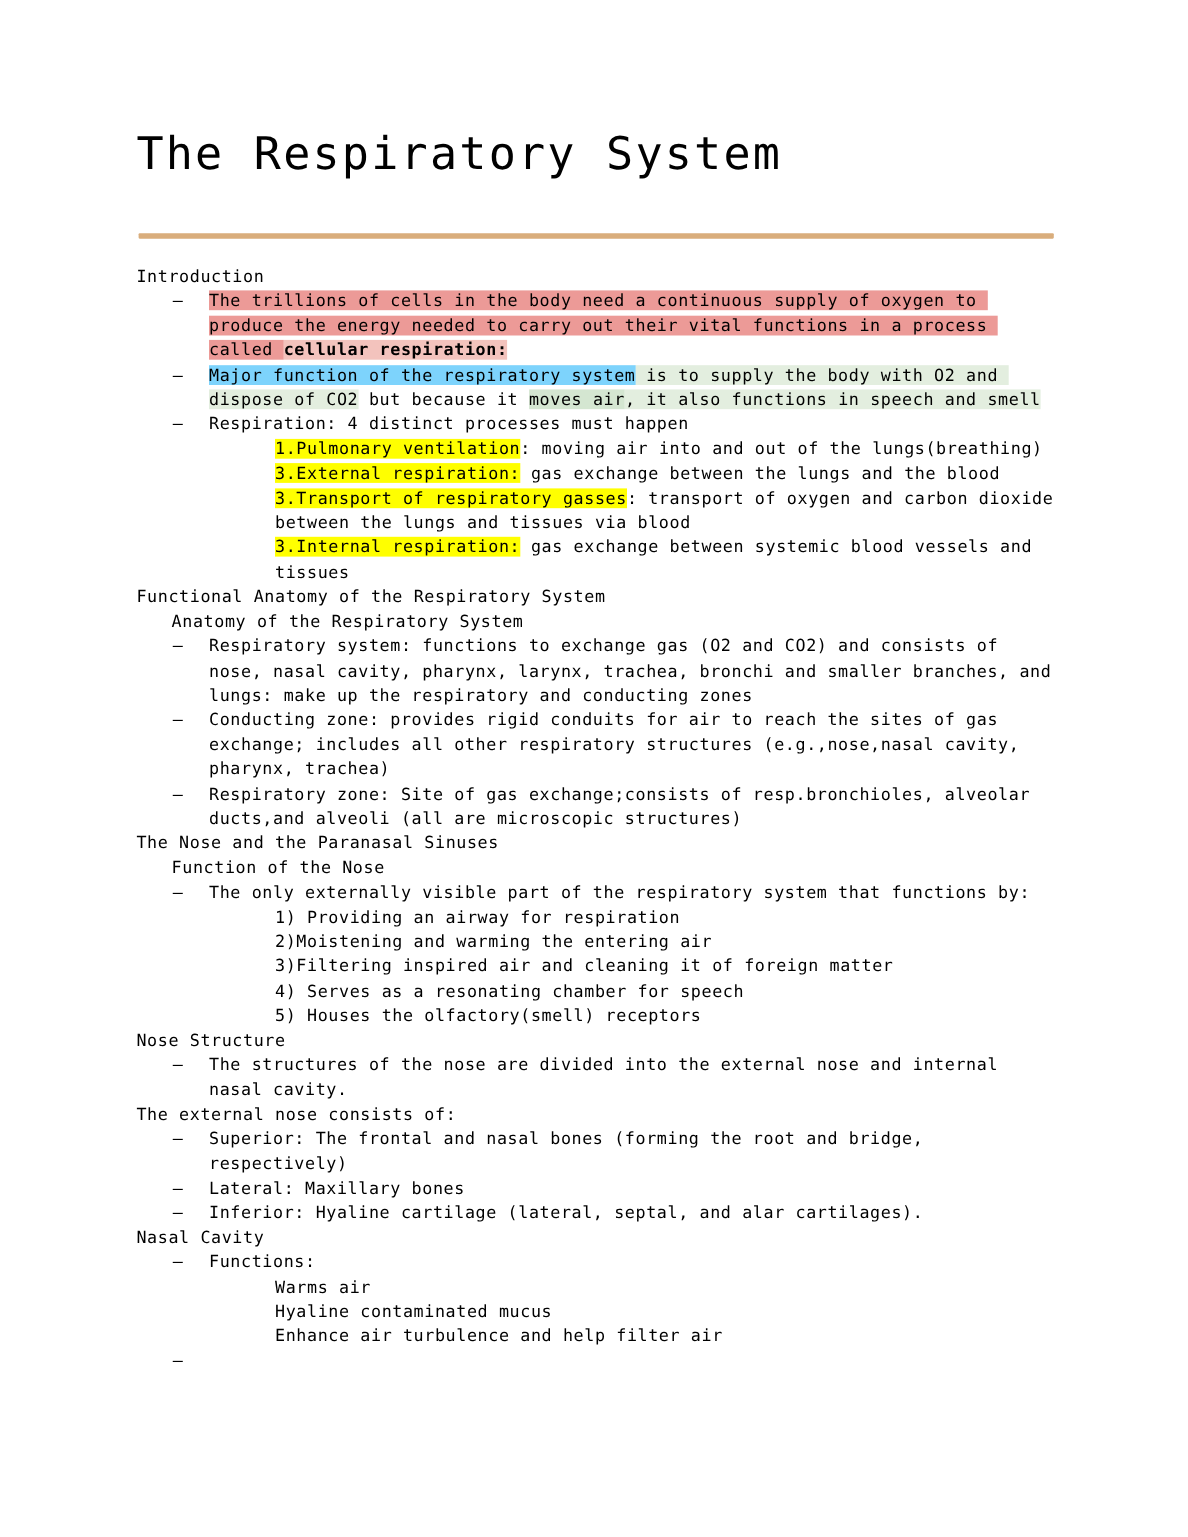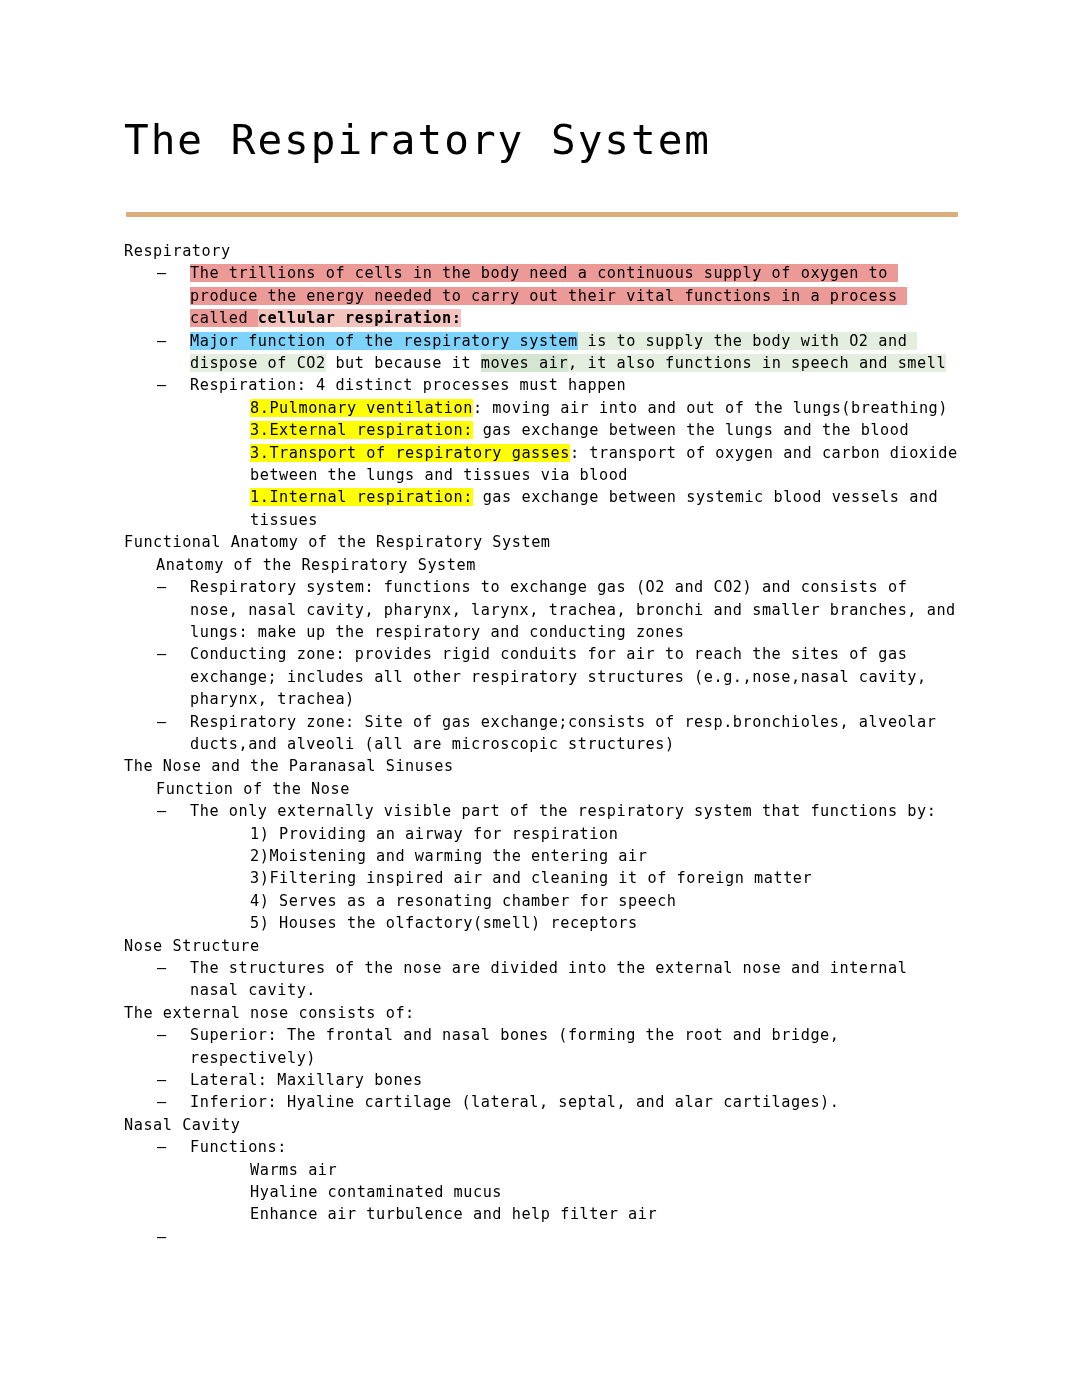--- a/index.html
+++ b/index.html
@@ -99,35 +99,35 @@
 </head>
 <body>
 
 <div class="page">
 
   <div class="doc-title">The Respiratory System</div>
   <div class="title-rule"></div>
 
   <div class="body-block">
 
-    <div class="line lvl-h0">Respiratory</div>
+    <div class="line lvl-h0">Introduction</div>
 
     <div class="line bul"><span class="dashmark">–</span><span class="hl-red">The trillions of cells in the body need a continuous supply of oxygen to produce the energy needed to carry out their vital functions in a process called </span><span class="hl-red-soft">cellular respiration:</span></div>
 
     <div class="line bul"><span class="dashmark">–</span><span class="hl-green">Major function of the respiratory system</span><span class="hl-green-lt"> is to supply the body with O2 and dispose of CO2</span><span> but because it </span><span class="hl-green-md">moves air</span><span class="hl-green-lt">, it also functions in speech and smell</span></div>
 
     <div class="line bul"><span class="dashmark">–</span><span>Respiration: 4 distinct processes must happen</span></div>
 
-    <div class="line num"><span class="hl-yellow">8.Pulmonary ventilation</span><span>: moving air into and out of the lungs(breathing)</span></div>
+    <div class="line num"><span class="hl-yellow">1.Pulmonary ventilation</span><span>: moving air into and out of the lungs(breathing)</span></div>
 
     <div class="line num"><span class="hl-yellow">3.External respiration:</span><span> gas exchange between the lungs and the blood</span></div>
 
     <div class="line num"><span class="hl-yellow">3.Transport of respiratory gasses</span><span>: transport of oxygen and carbon dioxide between the lungs and tissues via blood</span></div>
 
-    <div class="line num"><span class="hl-yellow">1.Internal respiration:</span><span> gas exchange between systemic blood vessels and tissues</span></div>
+    <div class="line num"><span class="hl-yellow">3.Internal respiration:</span><span> gas exchange between systemic blood vessels and tissues</span></div>
 
     <div class="line lvl-h0">Functional Anatomy of the Respiratory System</div>
     <div class="line lvl-h1">Anatomy of the Respiratory System</div>
 
     <div class="line bul"><span class="dashmark">–</span><span>Respiratory system: functions to exchange gas (O2 and CO2) and consists of nose, nasal cavity, pharynx, larynx, trachea, bronchi and smaller branches, and lungs: make up the respiratory and conducting zones</span></div>
     <div class="line bul"><span class="dashmark">–</span><span>Conducting zone: provides rigid conduits for air to reach the sites of gas exchange; includes all other respiratory structures (e.g.,nose,nasal cavity, pharynx, trachea)</span></div>
     <div class="line bul"><span class="dashmark">–</span><span>Respiratory zone: Site of gas exchange;consists of resp.bronchioles, alveolar ducts,and alveoli (all are microscopic structures)</span></div>
 
     <div class="line lvl-h0">The Nose and the Paranasal Sinuses</div>
     <div class="line lvl-h1">Function of the Nose</div>

